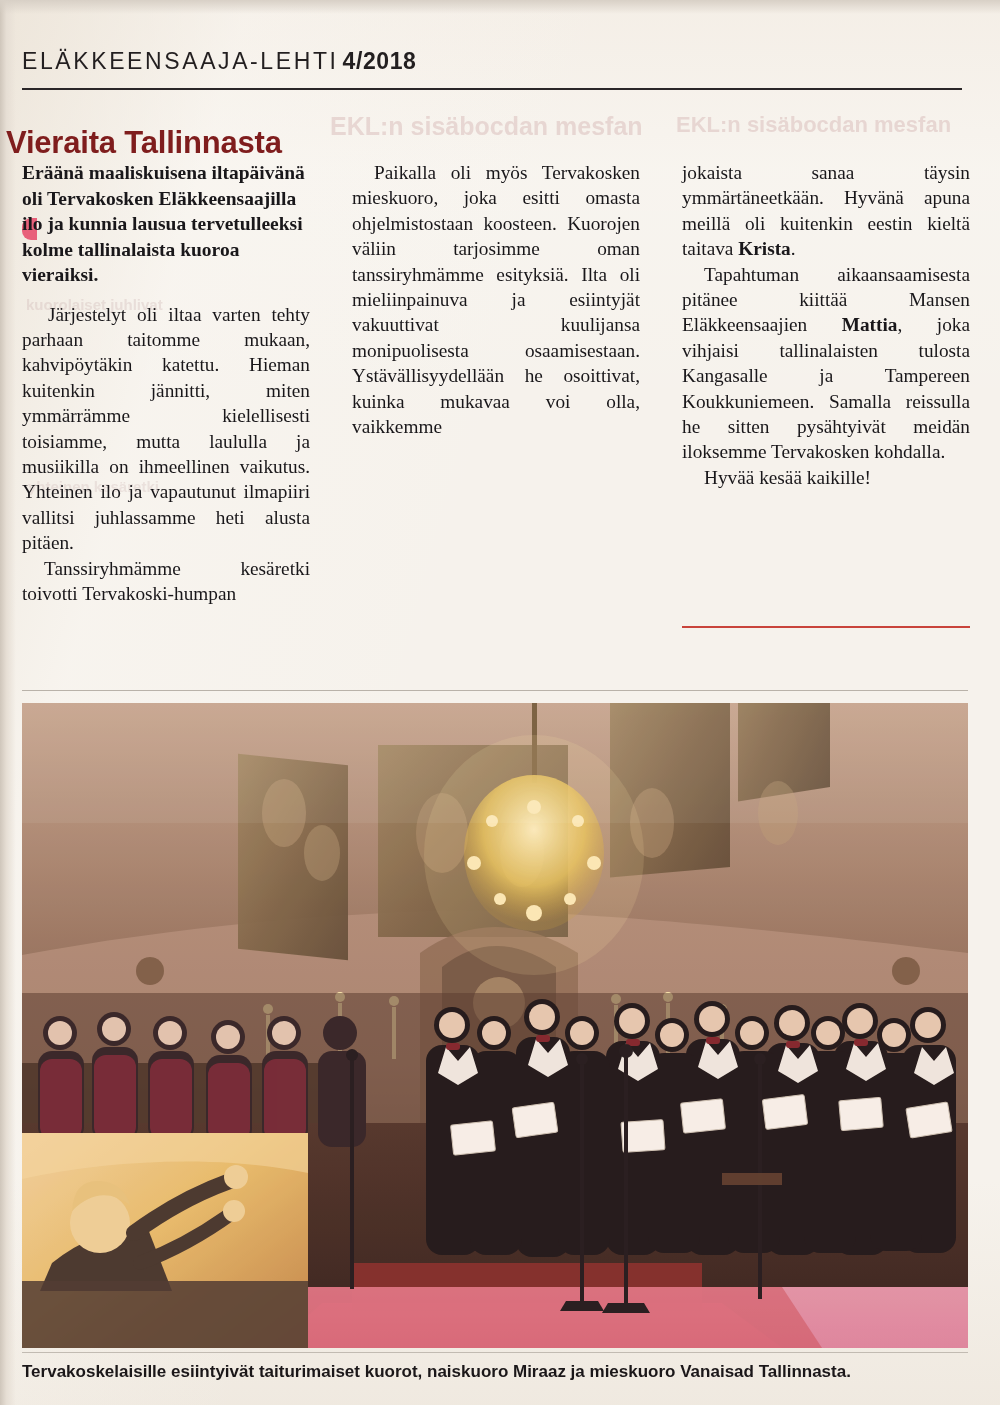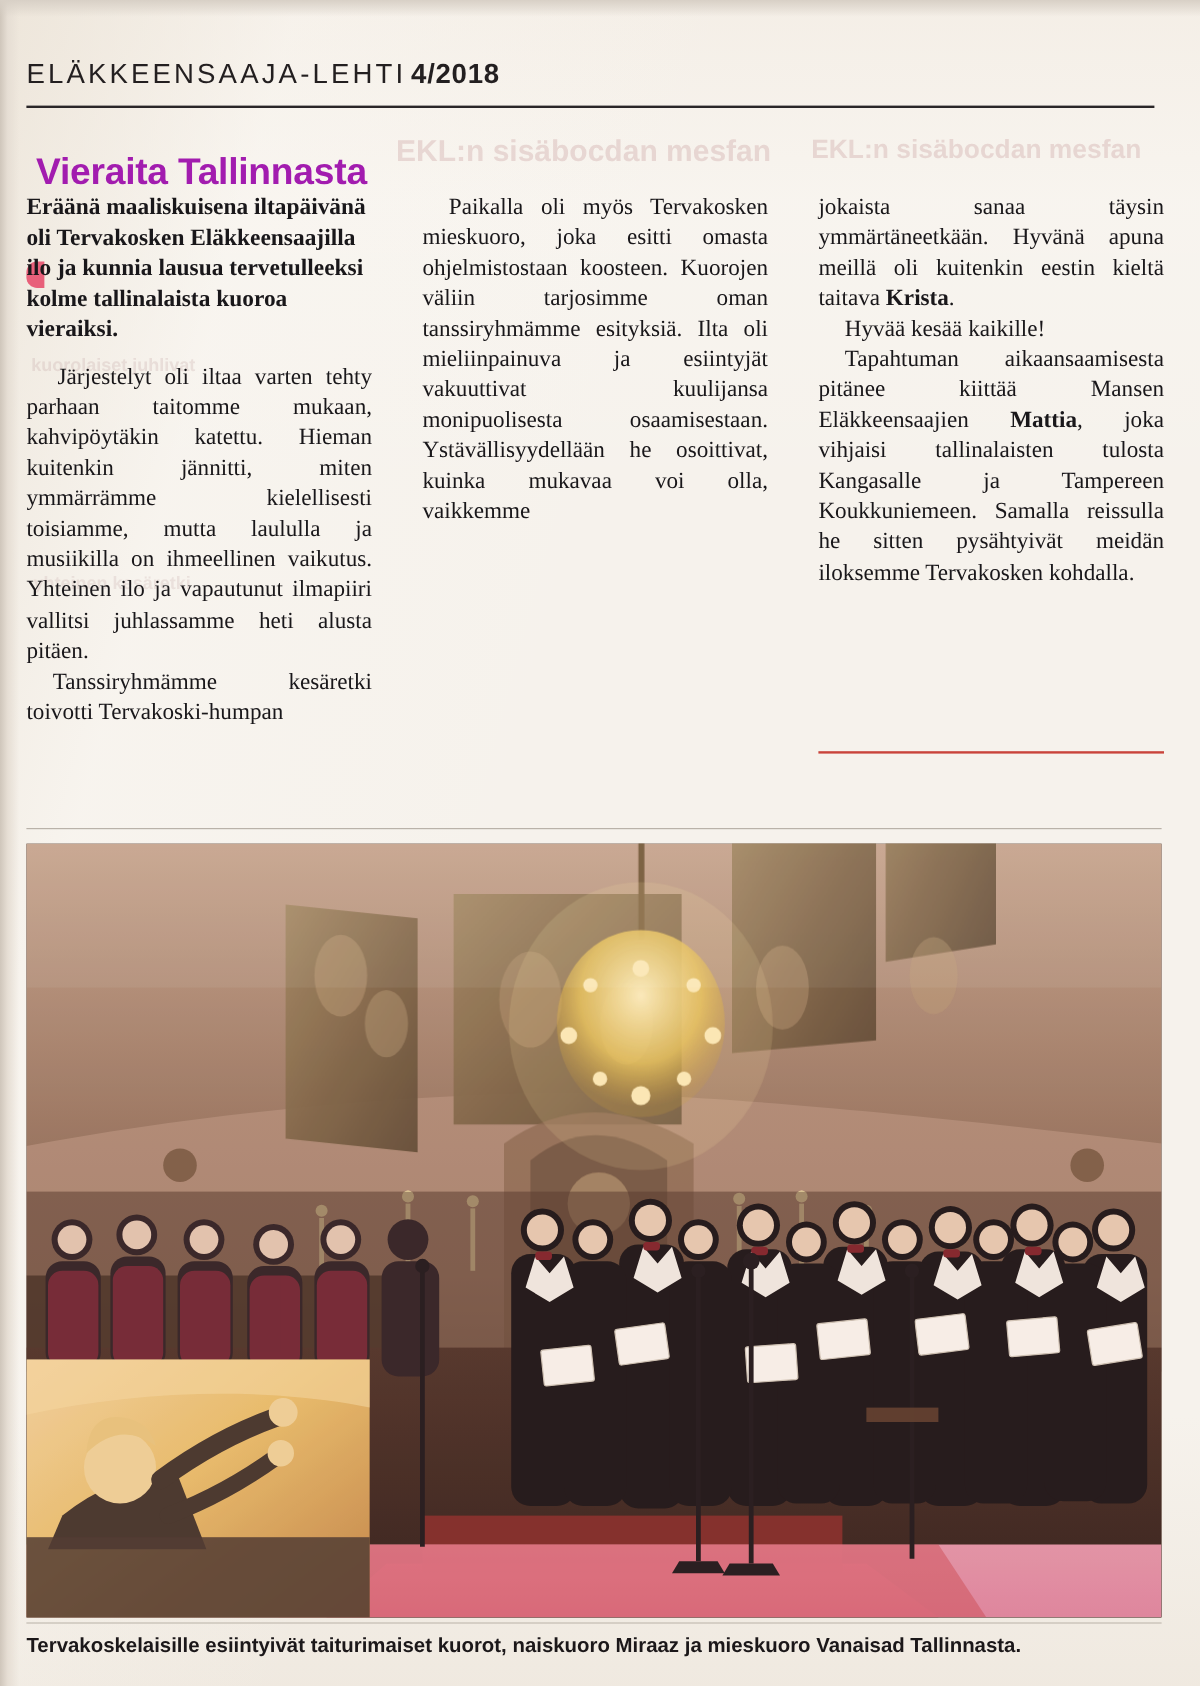--- a/index.html
+++ b/index.html
@@ -64,27 +64,27 @@
     left: 22px;
     width: 940px;
     height: 2px;
     background: #2a2628;
   }
 
   
   .headline {
     position: absolute;
     top: 104px;
-    left: 30px;
+    left: 6px;
     width: 600px;
     font-family: "Liberation Sans", sans-serif;
     font-weight: bold;
     font-size: 31px;
     letter-spacing: -0.2px;
-    color: #a21caf;
+    color: #7f1d1d;
   }
 
   
   .ghost {
     position: absolute;
     font-family: "Liberation Sans", sans-serif;
     font-weight: bold;
     color: rgba(196, 150, 150, 0.30);
     white-space: nowrap;
     pointer-events: none;
@@ -241,22 +241,22 @@
       <p class="body first">Järjestelyt oli iltaa varten tehty parhaan taitomme mukaan, kahvipöytäkin katettu. Hieman kuitenkin jännitti, miten ymmärrämme kielellisesti toisiamme, mutta laululla ja musiikilla on ihmeellinen vaikutus. Yhteinen ilo ja vapautunut ilmapiiri vallitsi juhlassamme heti alusta pitäen.</p>
       <p class="body">Tanssiryhmämme kesäretki toivotti Tervakoski-humpan</p>
     </div>
 
     <div class="col col-2">
       <p class="body">Paikalla oli myös Tervakosken mieskuoro, joka esitti omasta ohjelmistostaan koosteen. Kuorojen väliin tarjosimme oman tanssiryhmämme esityksiä. Ilta oli mieliinpainuva ja esiintyjät vakuuttivat kuulijansa monipuolisesta osaamisestaan. Ystävällisyydellään he osoittivat, kuinka mukavaa voi olla, vaikkemme</p>
     </div>
 
     <div class="col col-3">
       <p class="body" style="text-indent:0"><span>jokaista sanaa täysin ymmärtäneetkään. Hyvänä apuna meillä oli kuitenkin eestin kieltä taitava </span><b class="name">Krista</b><span>.</span></p>
+      <p class="body"><span>Tapahtuman aikaansaamisesta pitänee kiittää Mansen Eläkkeensaajien </span><b class="name">Mattia</b><span>, joka vihjaisi tallinalaisten tulosta Kangasalle ja Tampereen Koukkuniemeen. Samalla reissulla he sitten pysähtyivät meidän iloksemme Tervakosken kohdalla.</span></p>
       <p class="body signoff">Hyvää kesää kaikille!</p>
-      <p class="body"><span>Tapahtuman aikaansaamisesta pitänee kiittää Mansen Eläkkeensaajien </span><b class="name">Mattia</b><span>, joka vihjaisi tallinalaisten tulosta Kangasalle ja Tampereen Koukkuniemeen. Samalla reissulla he sitten pysähtyivät meidän iloksemme Tervakosken kohdalla.</span></p>
     </div>
 
     <div class="sig-rule"></div>
     <div class="signature">
     </div>
   </div>
 
   <div class="photo-rule"></div>
 
   <div class="photo">

